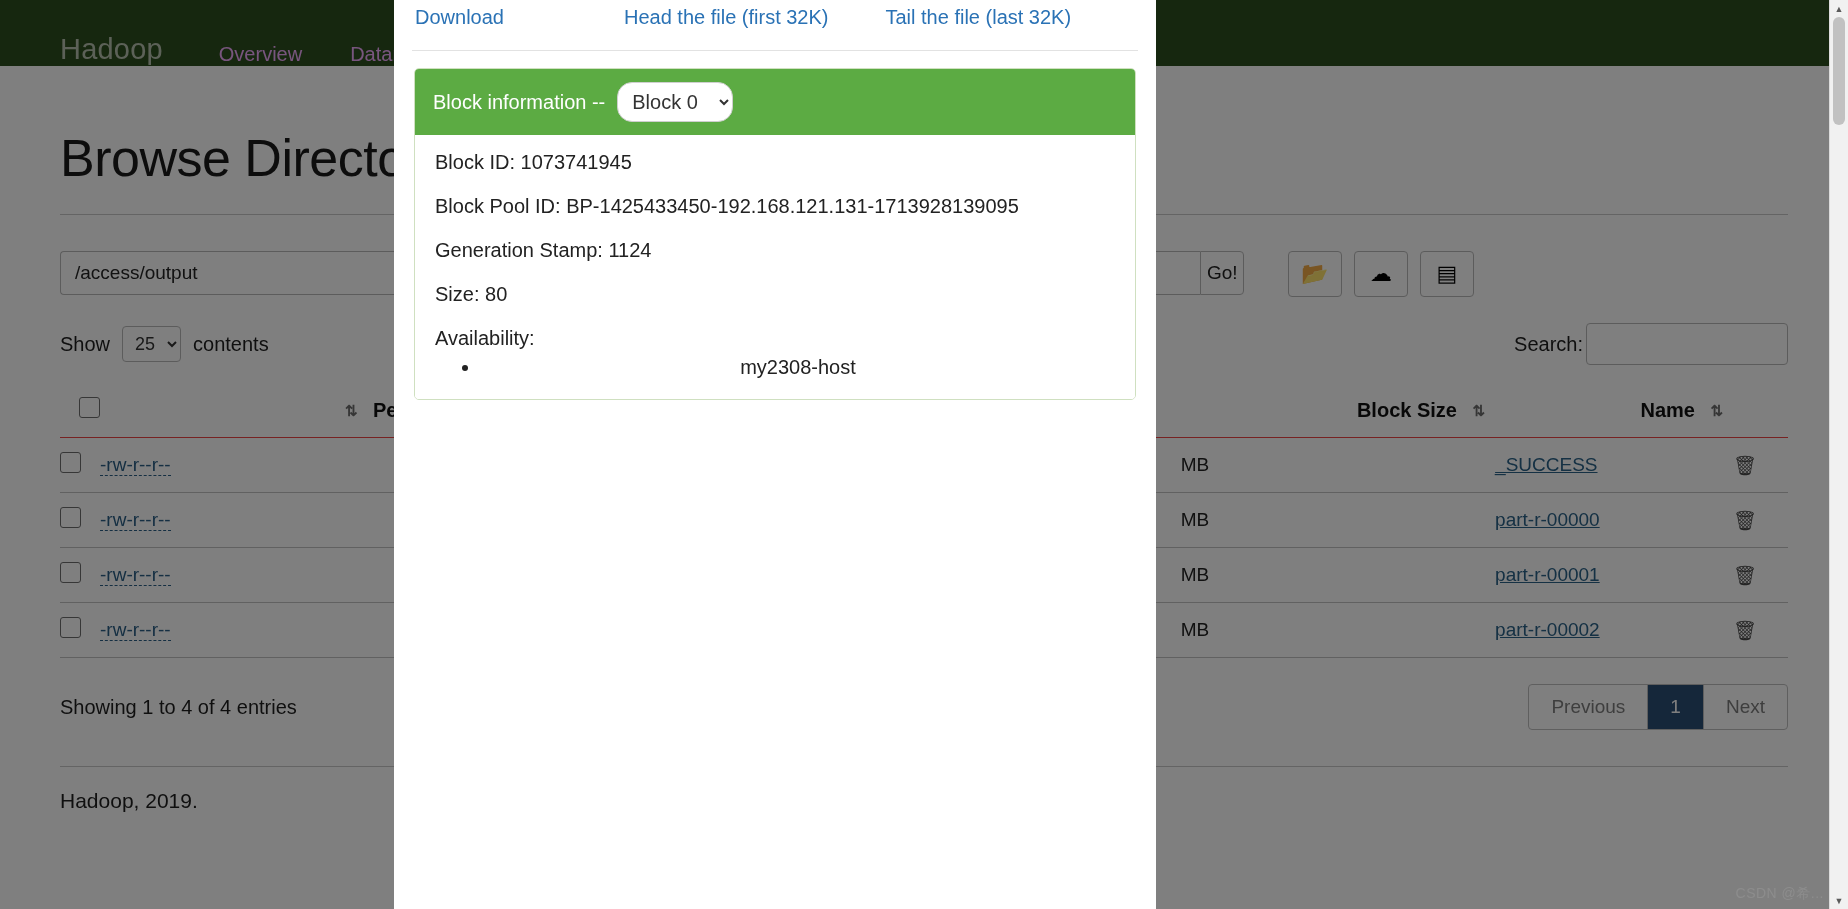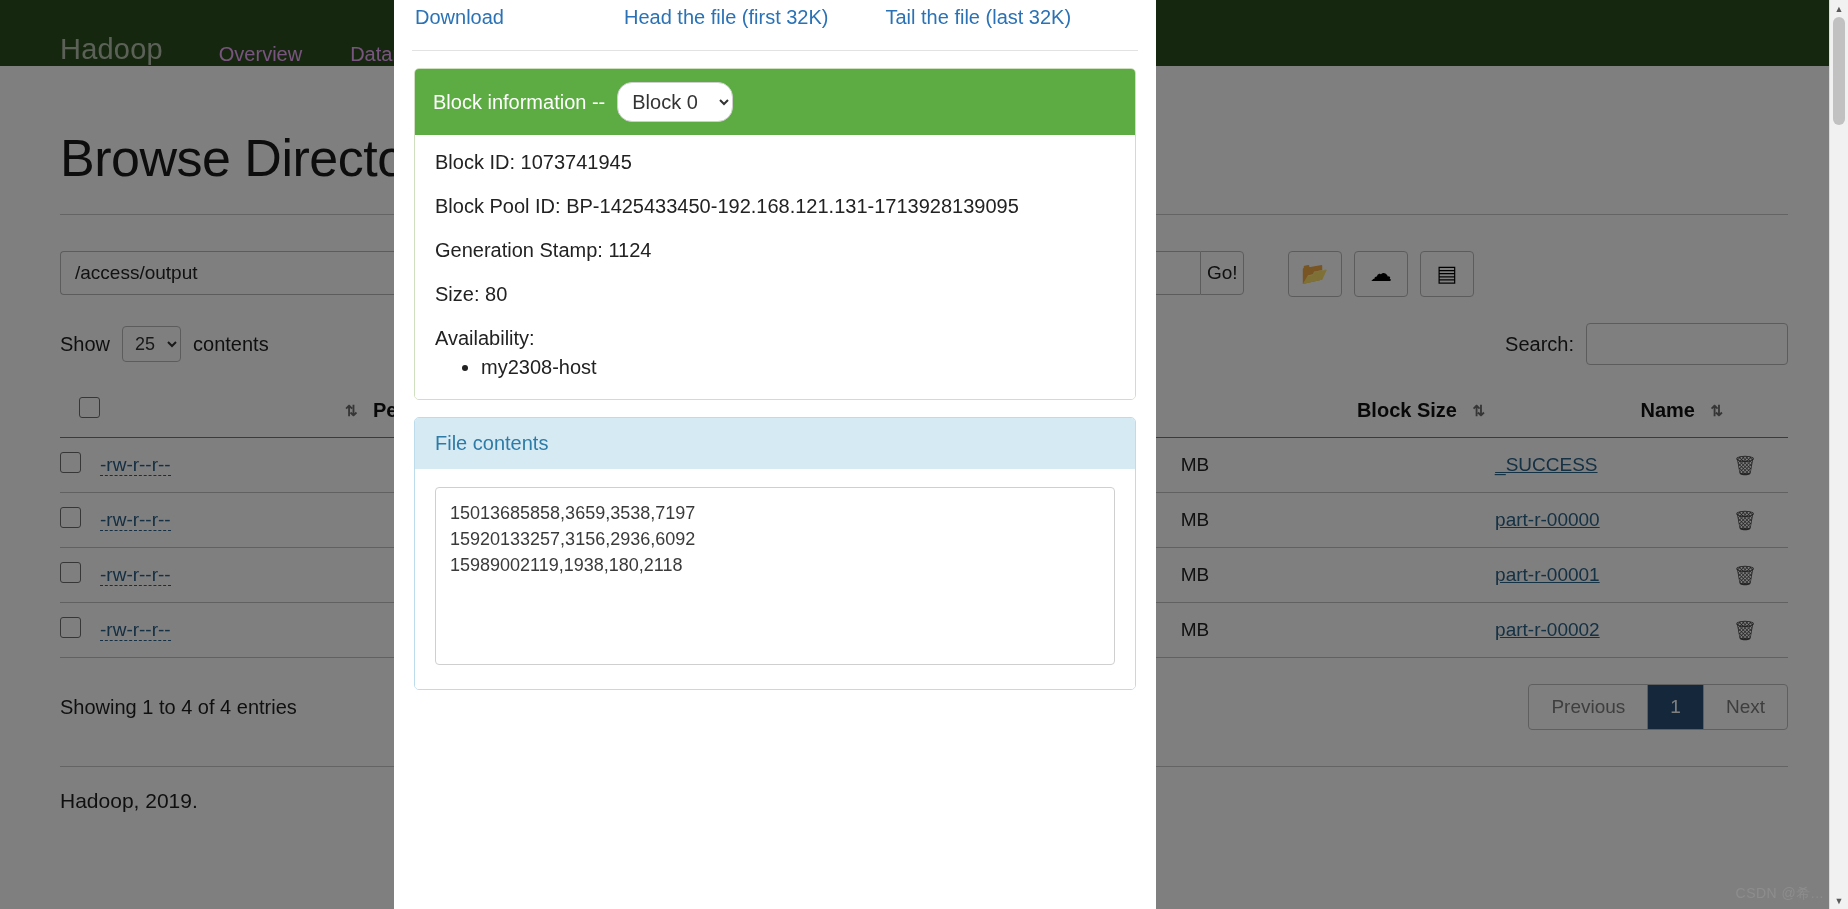--- a/index.html
+++ b/index.html
@@ -45,21 +45,21 @@
     width:52px;height:44px;border:1px solid #b9b9b9;border-radius:4px;
     background:transparent;display:flex;align-items:center;justify-content:center;
     cursor:pointer;
   }
   .tbl-controls{display:flex;align-items:center;justify-content:space-between;margin-bottom:22px;}
   .show-entries{display:flex;align-items:center;gap:12px;font-size:20px;color:#1e1e1e;}
   .sel{
     height:36px;border:1px solid #b9b9b9;border-radius:4px;background:transparent;
     font-size:18px;padding:0 8px;color:#333;font-family:"Liberation Sans",sans-serif;
   }
-  .search-wrap{display:flex;align-items:center;gap:12px;font-size:20px;color:#1e1e1e;}
+  .search-wrap{display:flex;align-items:center;gap:3px;font-size:20px;color:#1e1e1e;}
   .search-input{
     width:196px;height:38px;border:1px solid #b9b9b9;border-radius:4px;
     background:transparent;font-family:"Liberation Sans",sans-serif;
   }
   table.files{width:100%;border-collapse:collapse;}
   table.files th{
     text-align:right;font-size:20px;font-weight:bold;color:#111;
     padding:10px 0 14px 0;border-bottom:1px solid #ef4444;white-space:nowrap;
   }
   table.files td{
@@ -107,21 +107,21 @@
   .panel-head-green .ptitle{color:#fff;font-size:20px;}
   .block-select{
     background:#fff;border:1px solid #cfcfcf;border-radius:15px;
     font-size:20px;color:#333;padding:7px 10px;min-width:116px;
     font-family:"Liberation Sans",sans-serif;cursor:pointer;
   }
   .panel-body{background:#fff;padding:16px 20px 18px 20px;}
   .bline{font-size:20px;color:#222;margin:0 0 21px 0;}
   .bline:last-of-type{margin-bottom:6px;}
   ul.avail{margin:6px 0 2px 0;padding-left:46px;}
-  ul.avail li{font-size:20px;color:#222;}
+  ul.avail li{font-size:20px;color:#222;text-align:center;}
   .panel-head-blue{background:#d6eaf4;padding:14px 20px;}
   .panel-head-blue .ptitle{color:#2e7ba6;font-size:20px;}
   .panel.bluepanel{border:1px solid #bcdcec;}
   .filebox-wrap{padding:18px 20px 20px 20px;background:#fff;}
   .filebox{
     width:100%;height:178px;box-sizing:border-box;
     border:1px solid #cfcfcf;border-radius:4px;resize:none;
     font-family:"Liberation Sans",sans-serif;font-size:18px;color:#3a3a3a;
     padding:12px 14px;line-height:1.45;background:#fff;overflow:hidden;
   }
@@ -332,30 +332,20 @@
       <p class="bline">Block Pool ID: BP-1425433450-192.168.121.131-1713928139095</p>
       <p class="bline">Generation Stamp: 1124</p>
       <p class="bline">Size: 80</p>
       <p class="bline">Availability:</p>
       <ul class="avail">
         <li>my2308-host</li>
       </ul>
     </div>
   </div>
 
-  <div class="panel bluepanel">
-    <div class="panel-head-blue">
-      <span class="ptitle">File contents</span>
-    </div>
-    <div class="filebox-wrap">
-      <textarea class="filebox" style="">15013685858,3659,3538,7197
-15920133257,3156,2936,6092
-15989002119,1938,180,2118</textarea>
-    </div>
-  </div>
 </div>
 
 <div id="scrollbar">
   <div class="sb-arrow">▲</div>
   <div class="sb-thumb"></div>
   <div class="sb-arrow sb-bottom">▼</div>
 </div>
 
 <div class="watermark">CSDN @希...</div>
 

